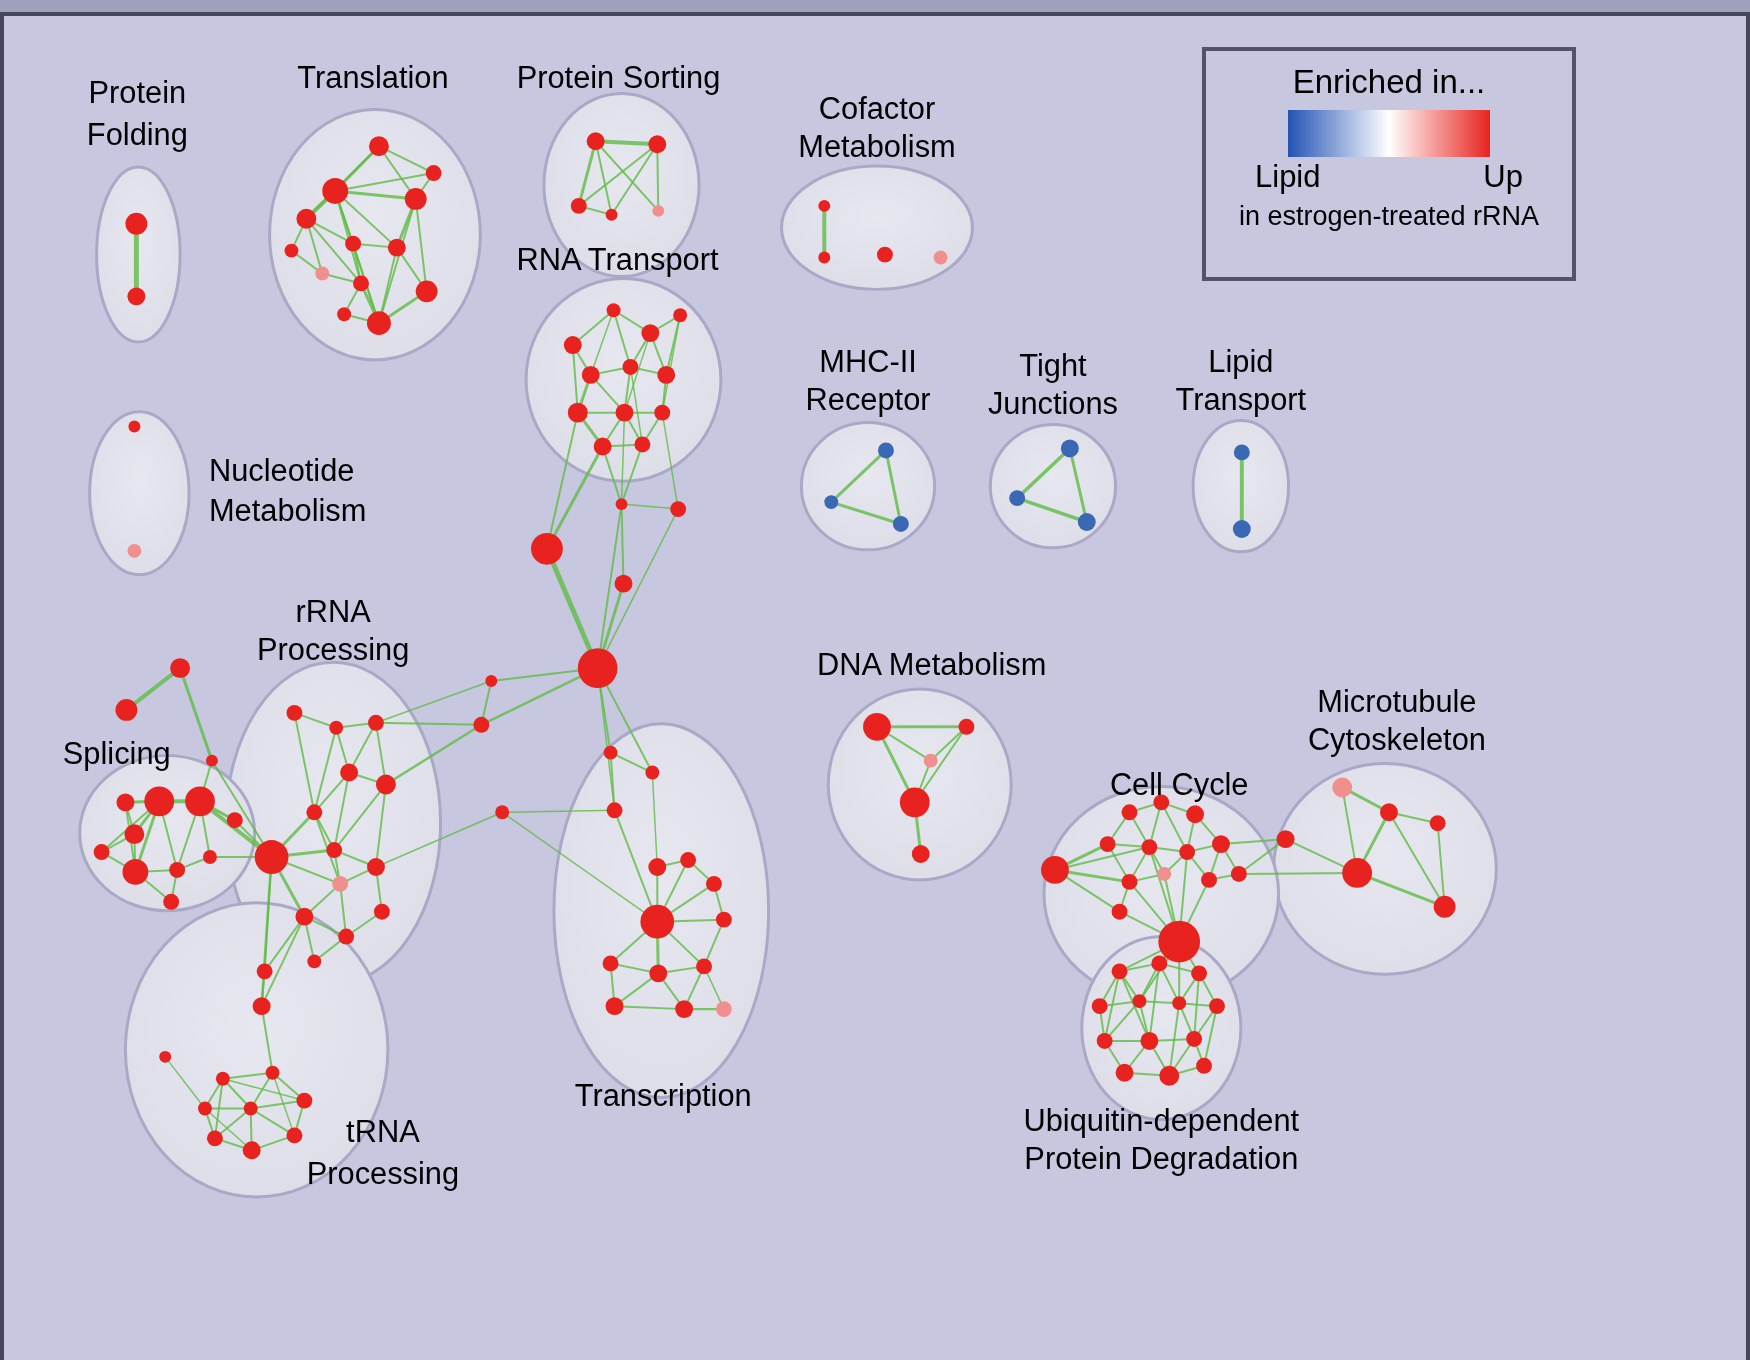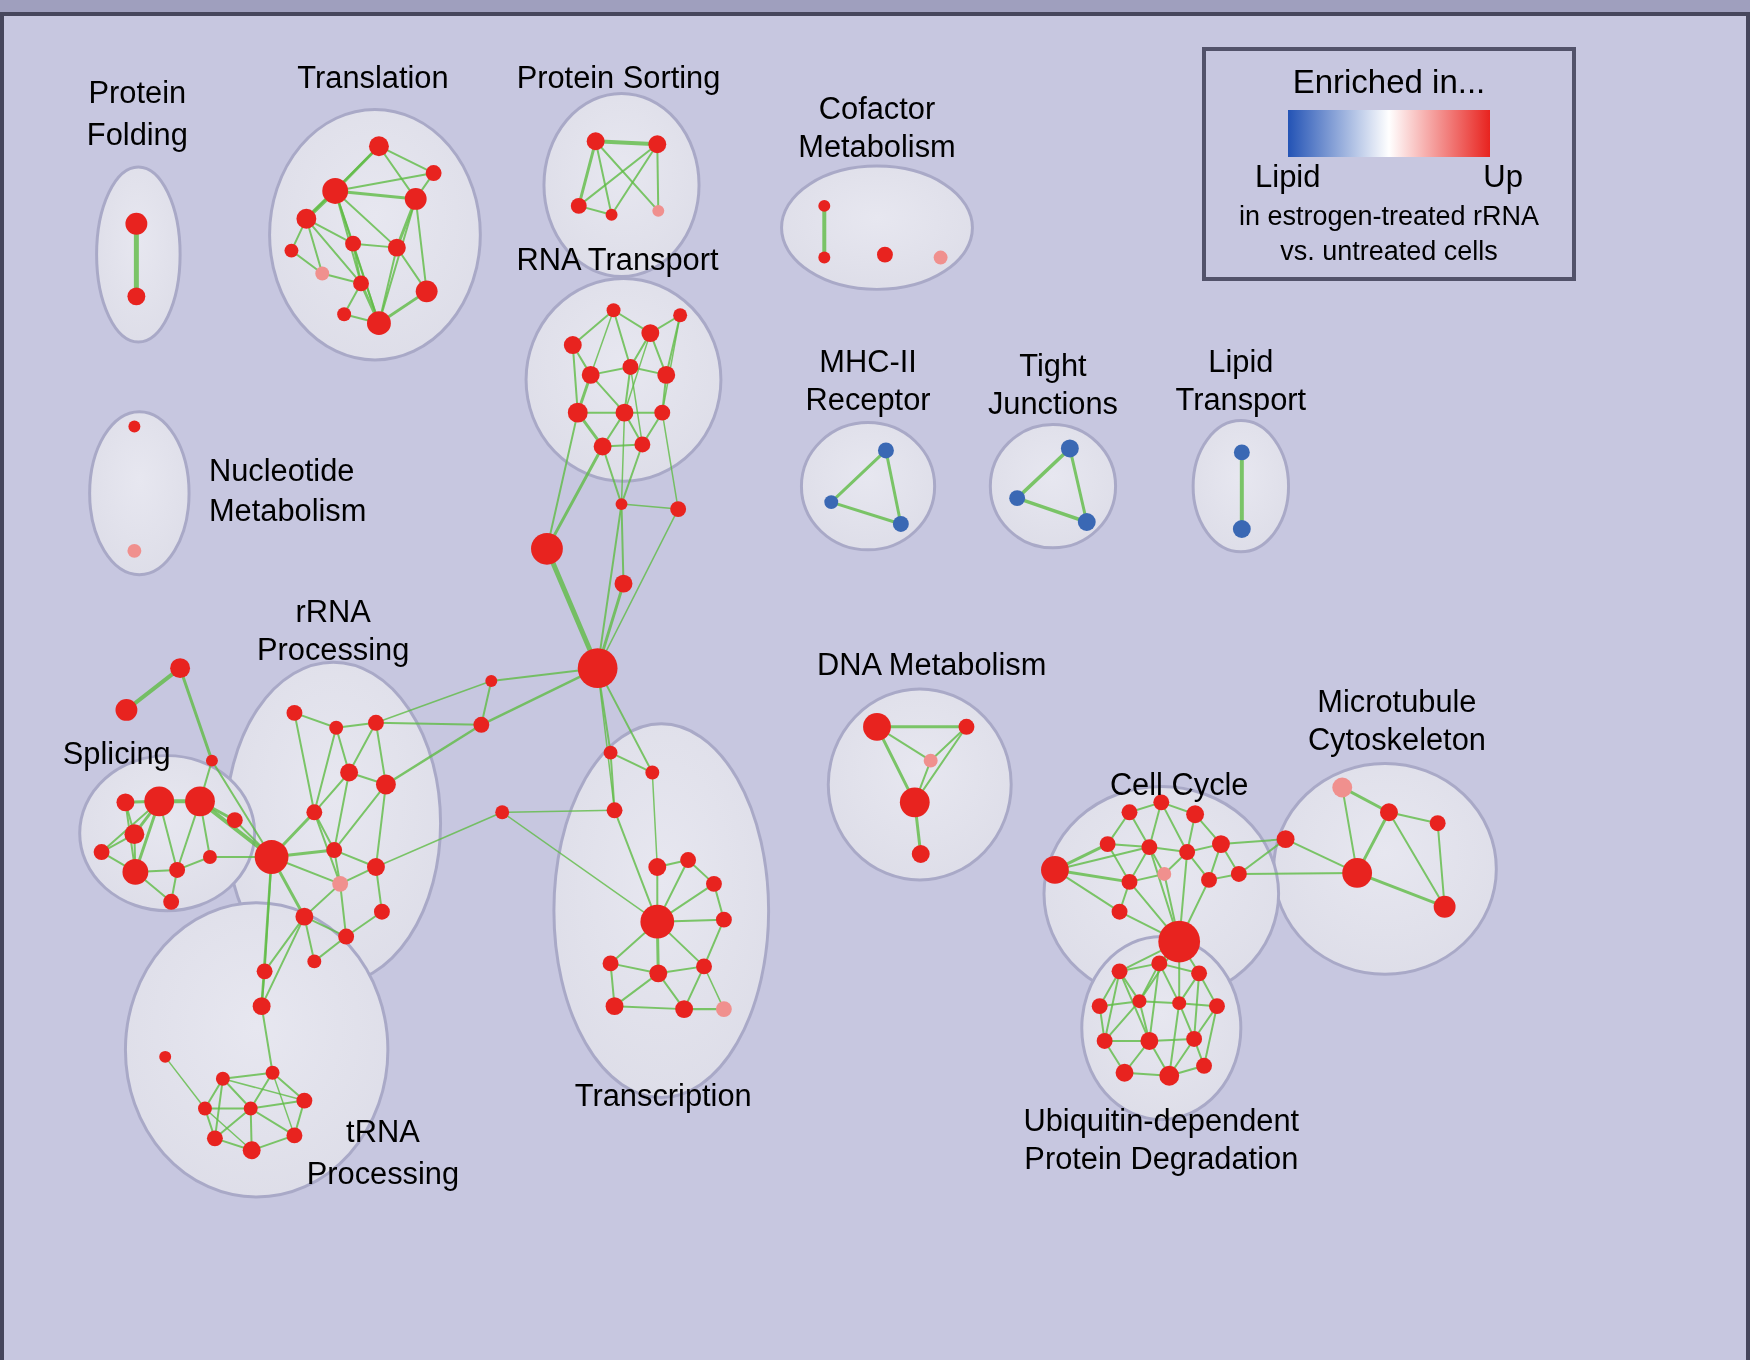--- a/index.html
+++ b/index.html
@@ -520,17 +520,16 @@
 
   <div class="legend" id="legend" style="background: rgb(199, 199, 224); border-color: rgb(82, 82, 106);">
     <div class="legend-title">Enriched in...</div>
     <div class="legend-bar" id="legend-bar" style="background: linear-gradient(90deg, rgb(35, 83, 181) 0%, rgb(255, 255, 255) 50%, rgb(232, 35, 31) 100%);"></div>
     <div class="legend-ends">
       <span>Lipid</span>
       <span>Up</span>
     </div>
     <div class="legend-caption">
       <div>in estrogen-treated rRNA</div>
-      <div>vs. untreated cells</div>
     </div>
   </div>
 
 </div>
 
 </body></html>

